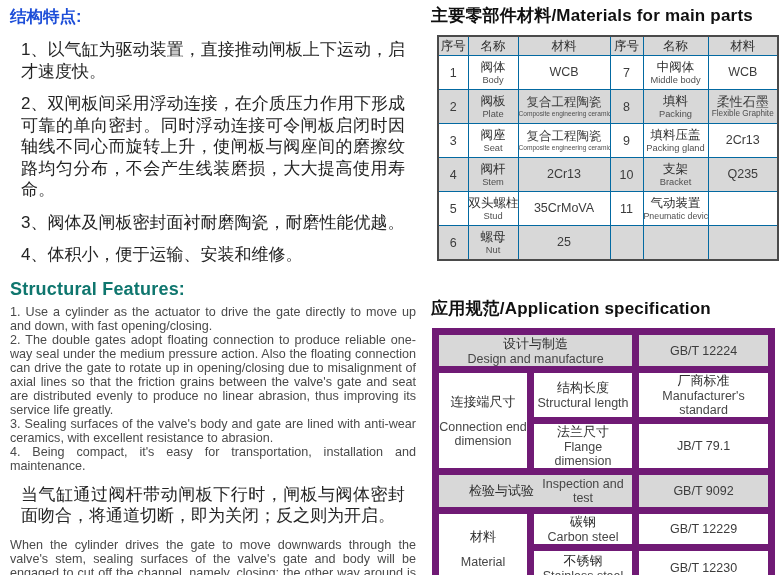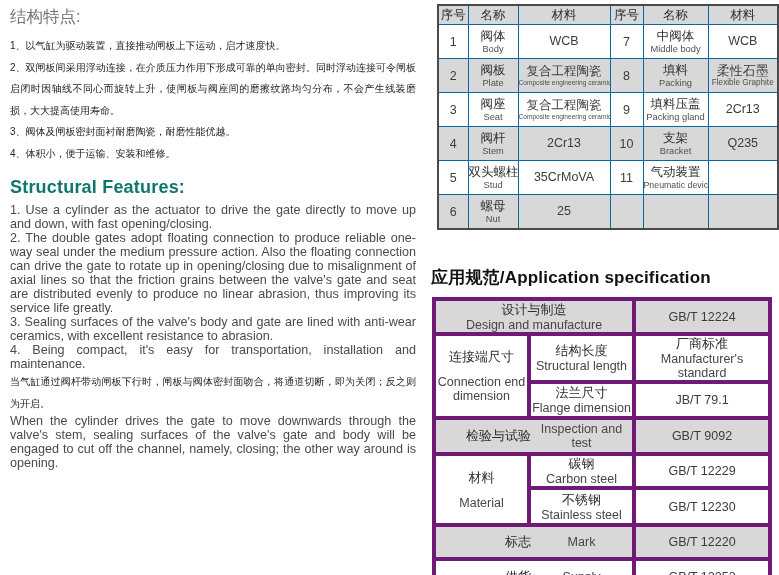--- a/index.html
+++ b/index.html
@@ -5,23 +5,23 @@
   html,body{margin:0;padding:0;}
   body{
     width:779px;height:575px;background:#ffffff;position:relative;overflow:hidden;
     font-family:"Liberation Sans","DejaVu Sans",sans-serif;
     -webkit-font-smoothing:antialiased;
   }
   .page{position:absolute;inset:0;}
 
   
   .left-col{position:absolute;left:10px;top:6px;width:406px;}
-  .h-zh{font-size:16.5px;font-weight:normal;color:#737373;margin:0 0 7px;}
+  .h-zh{font-size:16.5px;font-weight:bold;color:#1d4ed8;margin:0 0 7px;}
   .h-zh2{font-size:15.5px;font-weight:bold;color:#101010;margin:14px 0 4px;}
-  .p-zh{font-size:10px;line-height:21.5px;color:#242424;text-align:justify;margin:0;}
+  .p-zh{font-size:17px;line-height:21.5px;color:#242424;text-align:justify;margin:11px;}
   .h-en{font-size:18px;font-weight:bold;color:#0f766e;margin:13px 0 5px;letter-spacing:0.2px;}
   .p-en{font-size:12.6px;line-height:14px;color:#4a4a4a;text-align:justify;margin:0;}
 
   
   .right-col{position:absolute;left:431px;top:4px;width:346px;}
   .tbl-title{font-size:17px;font-weight:bold;color:#101010;margin:0 0 8px;letter-spacing:0.2px;white-space:nowrap;}
   .tbl-title.t2{margin-top:36px;}
 
   table{border-collapse:collapse;table-layout:fixed;}
   .mt{width:340px;margin-left:6px;border:2px solid #4a4a4a;}
@@ -30,21 +30,21 @@
   .mt td{height:33px;}
   .mt tr.shade td{background:#d8d8d8;}
   .c-zh{font-size:12.5px;line-height:15px;color:#2e2e2e;white-space:nowrap;}
   .c-en{font-size:9.3px;line-height:11px;color:#4f4f4f;white-space:nowrap;}
   .c-main{font-size:12.5px;line-height:15px;color:#3c3c3c;white-space:nowrap;}
   .c-sub{font-size:6.6px;line-height:8px;color:#4f4f4f;white-space:nowrap;}
   .c-en:empty,.c-sub:empty{display:none;}
   .num{font-size:12.5px;color:#3c3c3c;}
 
   .at{width:336px;margin-left:1px;border:2px solid #4a4a4a;}
-  .at td{border:4px solid #701a75;text-align:center;vertical-align:middle;padding:0;}
+  .at td{border:7px solid #701a75;text-align:center;vertical-align:middle;padding:0;}
   .at tr.shade td{background:#d8d8d8;}
   .at .zh{font-size:13px;line-height:16px;color:#2e2e2e;}
   .at .en{font-size:12.5px;line-height:14px;color:#464646;}
   .at .val{font-size:12.5px;color:#3c3c3c;}
   .r1 td{height:31px;} .r2 td{height:33px;margin-top:16px;} .r3 td{height:32px;} .r4 td{height:32px;}
   .r5 td{height:30px;} .r6 td{height:33px;} .r7 td{height:30px;} .r8 td{height:31px;}
   .group-cell .gap{height:10px;}
   .two{display:flex;align-items:center;width:100%;}
   .two .p1{width:95px;text-align:right;}
   .two .p2{flex:1;text-align:center;}
@@ -67,20 +67,21 @@
     <p class="p-en">3. Sealing surfaces of the valve's body and gate are lined with anti-wear ceramics, with excellent resistance to abrasion.</p>
     <p class="p-en">4. Being compact, it's easy for transportation, installation and maintenance.</p>
 
     <p class="p-zh">当气缸通过阀杆带动闸板下行时，闸板与阀体密封面吻合，将通道切断，即为关闭；反之则为开启。</p>
 
     <p class="p-en">When the cylinder drives the gate to move downwards through the valve's stem, sealing surfaces of the valve's gate and body will be engaged to cut off the channel, namely, closing; the other way around is opening.</p>
   </div>
 
   <div class="right-col">
 
+    <h2 class="tbl-title">主要零部件材料/Materials for main parts</h2>
 
     <table class="mt">
       <colgroup>
         <col style="width:30px">
           <col style="width:50px">
           <col style="width:92px">
         <col style="width:33px">
           <col style="width:65px">
           <col style="width:70px">
       </colgroup>

